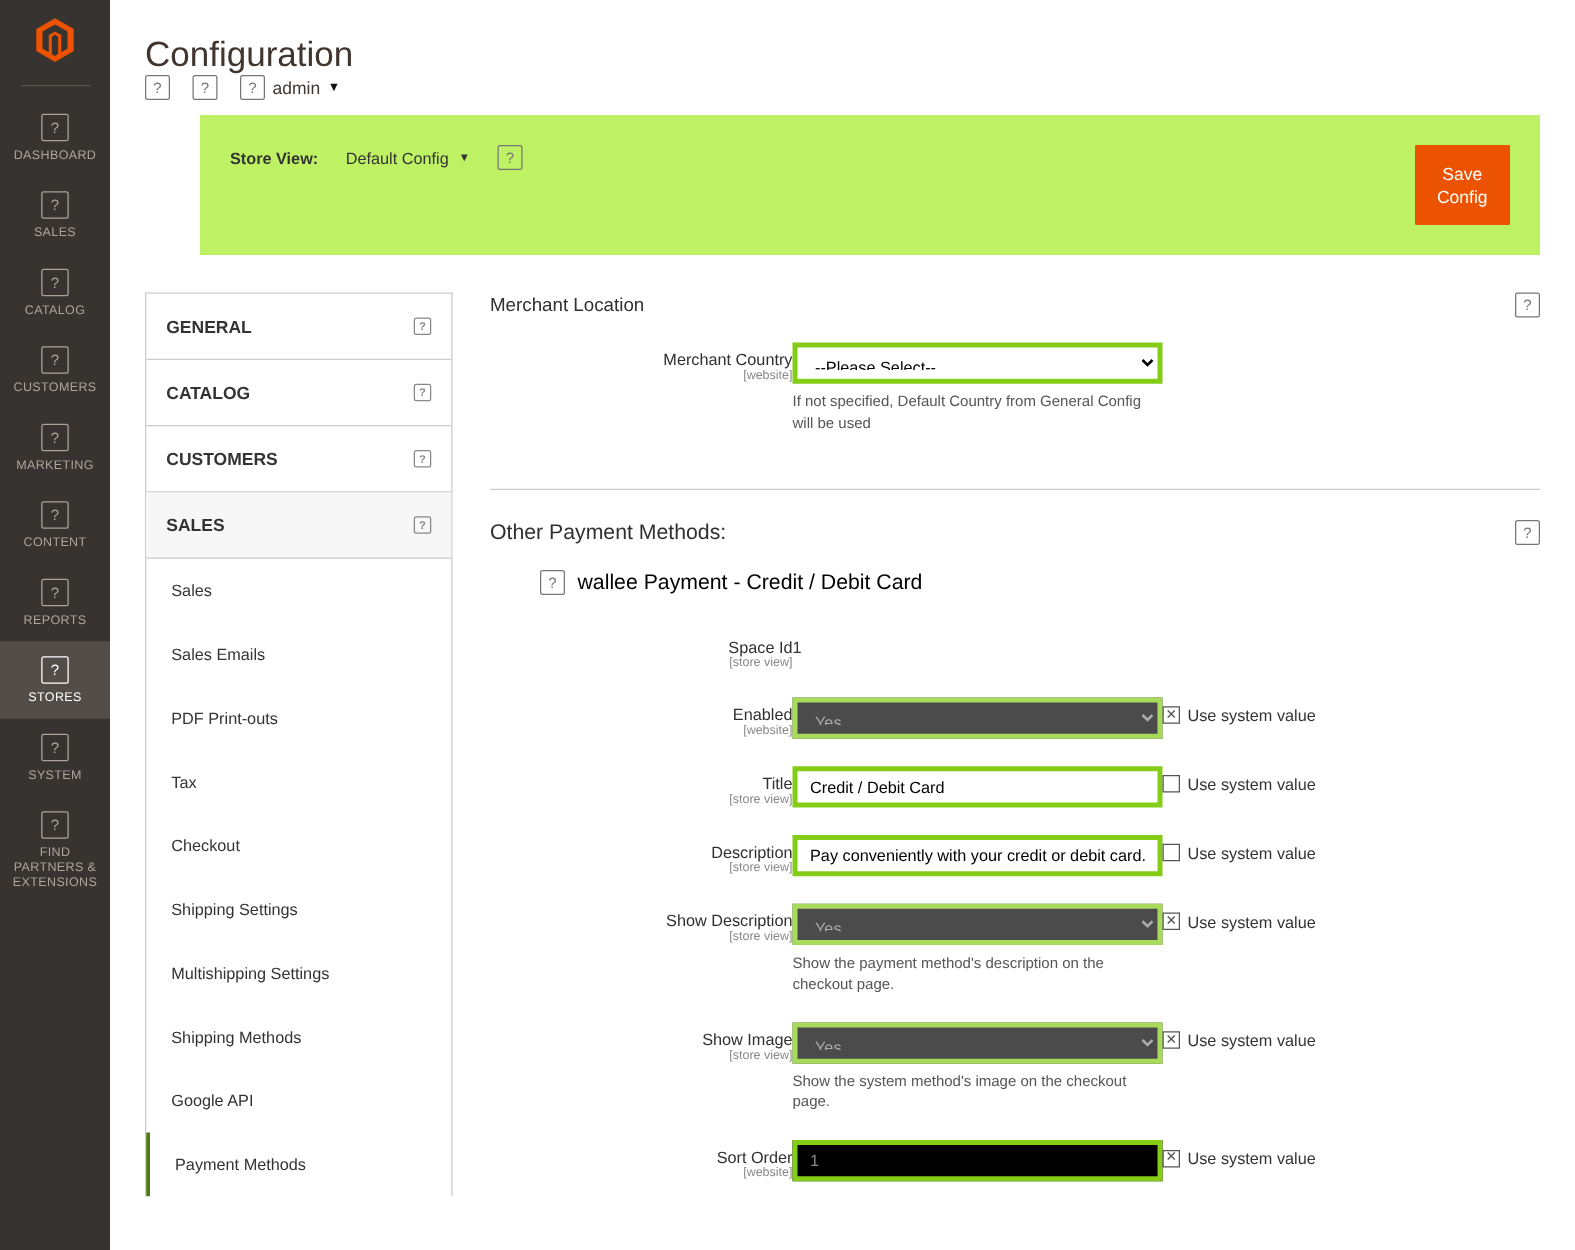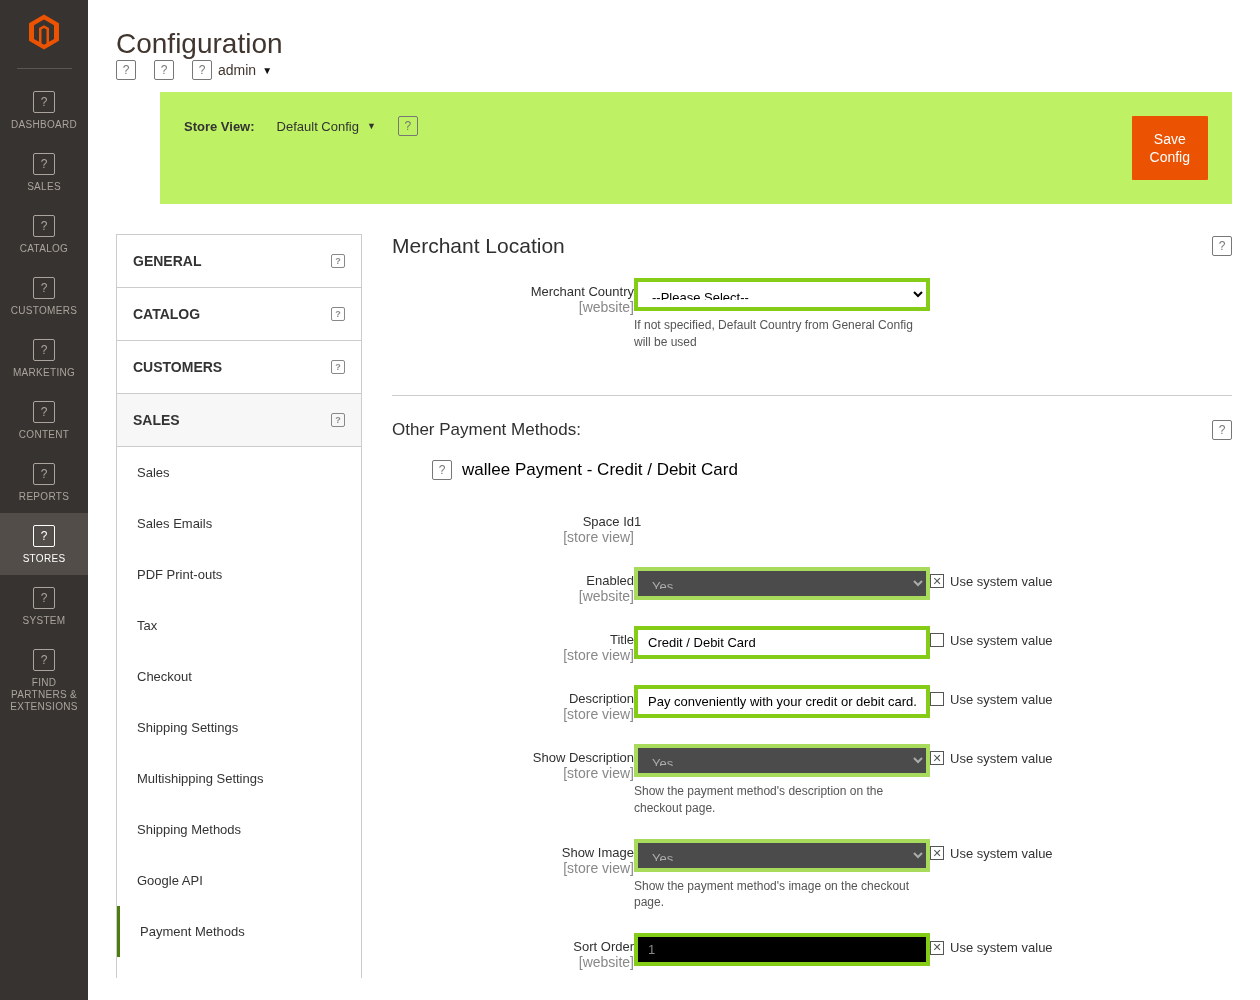--- a/index.html
+++ b/index.html
@@ -29,25 +29,25 @@
 .config-nav { width: 246px; border: 1px solid #ccc; border-bottom: none; }
 .config-tab { border-bottom: 1px solid #ccc; padding: 18px 16px; display: flex; justify-content: space-between; align-items: center; cursor: pointer; font-size: 14px; }
 .config-tab.bold { font-weight: 700; }
 .config-tab.active { background: #f7f7f7; }
 .config-sub { padding: 18px 20px; font-size: 13px; cursor: pointer; border-bottom: none; }
 .config-sub.selected { border-left: 3px solid #4d7c0f; }
 .tab-icon { width: 14px; height: 14px; border: 1.2px solid #888; border-radius: 2px; display: inline-flex; align-items: center; justify-content: center; font-size: 9px; color: #888; }
 .config-body { flex: 1; min-width: 0; }
 .section-head { display: flex; justify-content: space-between; align-items: center; padding-bottom: 14px; border-bottom: 1px solid #ccc; margin-bottom: 26px; cursor: pointer; }
 .section-head.no-border { border-bottom: none; margin-bottom: 6px; }
-.section-title { font-size: 21px; color: #303030; }
+.section-title { font-size: 15px; color: #303030; }
 .section-title.other { font-size: 17px; }
 .field-row { display: flex; align-items: flex-start; margin-bottom: 22px; }
 .field-label { width: 242px; text-align: right; font-size: 13px; color: #303030; padding-top: 6px; }
-.field-scope { display: block; font-size: 14px; color: #888; }
+.field-scope { display: block; font-size: 10px; color: #888; }
 .field-control { width: 296px; }
 .field-input, .field-select { width: 100%; padding: 7px 10px; border: 4px solid #84cc16; font-size: 13px; background: #fff; height: 33px; }
 .field-input[disabled], .field-select[disabled] { background: #000000; color: #888; }
 .field-note { font-size: 12px; color: #555; margin-top: 6px; line-height: 1.4; }
 .field-value { font-size: 13px; padding-top: 6px; }
 .field-check { display: flex; align-items: center; gap: 6px; padding-top: 7px; font-size: 13px; }
 .checkbox { width: 14px; height: 14px; border: 1.4px solid #555; display: inline-flex; align-items: center; justify-content: center; cursor: pointer; }
 .checkbox.checked::before { content: '✕'; font-size: 11px; color: #555; line-height: 1; }
 .subsection { margin-top: 44px; }
 .sub-head { display: flex; align-items: center; gap: 10px; margin-bottom: 28px; cursor: pointer; padding-left: 40px; }
@@ -230,21 +230,21 @@
             <div class="field-label"><span>Show Description</span><span class="field-scope">[store view]</span></div>
             <div class="field-control"><select class="field-select" disabled=""><option>Yes</option></select><div class="field-note">Show the payment method's description on the checkout page.</div></div>
             <label class="field-check">
                 <span class="checkbox checked"></span>
                 <span>Use system value</span>
               </label>
           </div>
 
           <div class="field-row">
             <div class="field-label"><span>Show Image</span><span class="field-scope">[store view]</span></div>
-            <div class="field-control"><select class="field-select" disabled=""><option>Yes</option></select><div class="field-note">Show the payment method's image on the checkout page.</div></div>
+            <div class="field-control"><select class="field-select" disabled=""><option>Yes</option></select><div class="field-note">Show the system method's image on the checkout page.</div></div>
             <label class="field-check">
                 <span class="checkbox checked"></span>
                 <span>Use system value</span>
               </label>
           </div>
 
           <div class="field-row narrow-gap">
             <div class="field-label"><span>Sort Order</span><span class="field-scope">[website]</span></div>
             <div class="field-control"><input class="field-input" disabled="" value="1" style=""></div>
             <label class="field-check">

